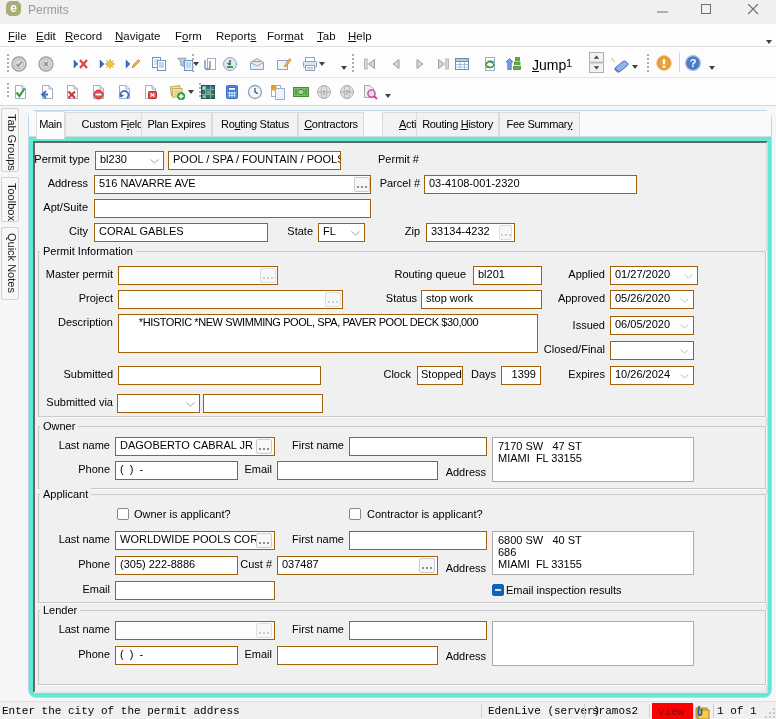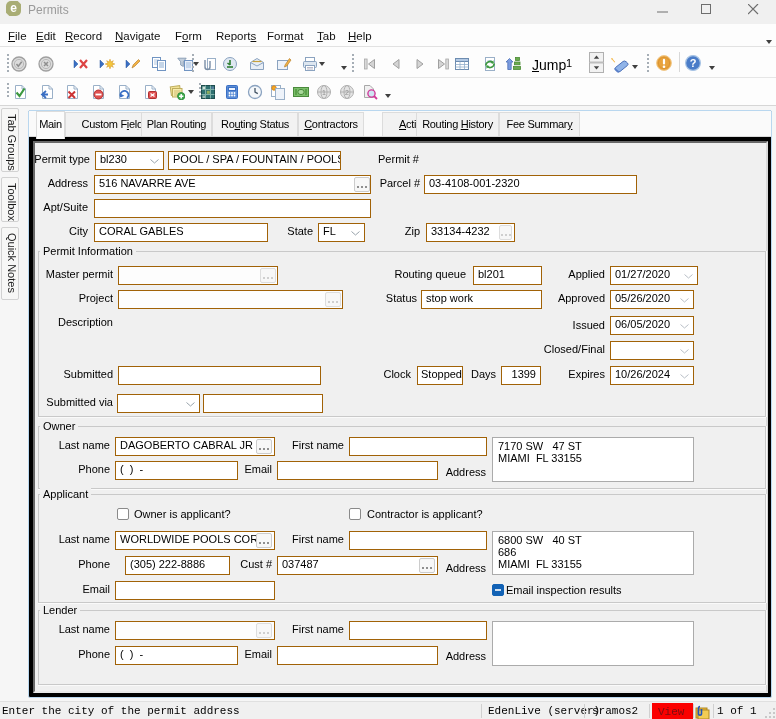--- a/index.html
+++ b/index.html
@@ -13,21 +13,21 @@
 .menubar span.mi { position:absolute; top:6px; font-size:11.5px; color:#111; }
 .tb { position:absolute; left:0; width:776px; background:#fdfdfd; }
 .tb1 { top:47px; height:31px; border-bottom:1px solid #e6e6e6; }
 .tb2 { top:78px; height:28px; border-bottom:1px solid #d6d6d6; }
 .grip { position:absolute; width:2px; height:18px; background-image:repeating-linear-gradient(to bottom,#a6aeb6 0px,#a6aeb6 2px,transparent 2px,transparent 4px); }
 .tsep { position:absolute; width:0; height:20px; border-left:1px solid #d8d8d8; }
 .ico { position:absolute; width:16px; height:16px; }
 .caret { position:absolute; width:0; height:0; border-left:3px solid transparent; border-right:3px solid transparent; border-top:4px solid #404040; }
 .main { position:absolute; left:0; top:106px; width:776px; height:595px; background:#f6f6f6; }
 .stab { position:absolute; left:1px; width:18px; background:#f7f7f6; border:1px solid #d2d2d2; border-radius:2px; writing-mode:vertical-rl; font-size:11px; color:#1a1a1a; padding-top:5px; padding-left:2px; }
-.tabwrap { position:absolute; left:28px; top:4px; width:744px; height:588px; border:1px solid #b9d7ef; background:#000000; border-radius:2px; }
+.tabwrap { position:absolute; left:28px; top:4px; width:744px; height:588px; border:1px solid #b9d7ef; background:#5eead4; border-radius:8px; }
 .tabstrip { position:absolute; left:0; top:0; width:742px; height:26px; background:#fafafa; border-bottom:1px solid #dadada; }
 .tab { position:absolute; top:1px; height:24px; background:#f2f2f2; border:1px solid #dcdcdc; border-bottom:none; text-align:center; padding-top:5px; font-size:11px; letter-spacing:-0.3px; white-space:nowrap; overflow:hidden; }
 .tab.sel { background:#fcfcfc; top:0px; height:28px; z-index:2; padding-top:6px; }
 .page { position:absolute; left:4px; top:30px; width:735px; height:552px; background:#f0f0f0; border-top:2px solid #686868; border-left:2px solid #686868; border-right:2px solid #d9d9d9; border-bottom:2px solid #e9e9e9; }
 .l { position:absolute; font-size:11px; text-align:right; white-space:pre; margin-top:-1px; }
 .f { position:absolute; height:19px; background:#fff; border:1px solid #a16207; font-size:11px; padding:1px 0 0 4px; white-space:pre; overflow:hidden; line-height:13px; }
 .fr { text-align:right; padding-right:4px; }
 .dis { background:#fdfdfd; }
 .dots { position:absolute; width:16px; height:15px; background:#f7f7f7; border:1px solid #cccccc; border-radius:2px; color:transparent; overflow:hidden; }
 .dots::after { content:""; position:absolute; left:50%; top:58%; width:2px; height:2px; margin-left:-5px; background:#8f8f8f; box-shadow:4px 0 0 #8f8f8f, 8px 0 0 #8f8f8f; }
@@ -291,21 +291,21 @@
   <div class="caret" style="left:385px;top:16px"></div>
 </div>
 <div class="main">
   <div class="stab" style="top:2px; height:64px;">Tab Groups</div>
   <div class="stab" style="top:71px; height:45px;">Toolbox</div>
   <div class="stab" style="top:121px; height:73px;">Quick Notes</div>
   <div class="tabwrap">
     <div class="tabstrip">
       <div class="tab sel" style="left:7px; width:29px;">Main</div>
       <div class="tab" style="left:36px; width:84px;text-align:right;">Custom F<u>i</u>elds</div>
-      <div class="tab" style="left:112px; width:71px;">Plan Routing</div>
+      <div class="tab" style="left:112px; width:71px;">Plan Expires</div>
       <div class="tab" style="left:183px; width:86px;">Ro<u>u</u>ting Status</div>
       <div class="tab" style="left:269px; width:66px;"><u>C</u>ontractors</div>
       <div class="tab" style="left:353px; width:68px;"><u>A</u>ctions</div>
       <div class="tab" style="left:387px; width:83px;">Routing <u>H</u>istory</div>
       <div class="tab" style="left:470px; width:81px;">Fee Summar<u>y</u></div>
     </div>
     <div class="page" id="page">
       <div class="l" style="left:-45px;top:11px;width:100px">Permit type</div>
       <div class="f" style="left:60px;top:8px;width:69px">bl230<svg class="chev" style="right:4px;top:7px" width="9" height="5">
             <path d="M0.5 0.5 L4.5 4 L8.5 0.5" fill="none" stroke="#98a3ab"></path>
@@ -340,20 +340,21 @@
           </svg></div>
       <div class="l" style="left:-22px;top:150px;width:100px">Project</div>
       <div class="f dis" style="left:83px;top:147px;width:225px"><div class="dots dd" style="right:1px;top:1px;border-color:#dddddd">...</div></div>
       <div class="l" style="left:282px;top:150px;width:100px">Status</div>
       <div class="f" style="left:386px;top:147px;width:121px">stop work</div>
       <div class="l" style="left:470px;top:150px;width:100px">Approved</div>
       <div class="f" style="left:575px;top:147px;width:84px">05/26/2020<svg class="chev" style="right:4px;top:7px" width="9" height="5">
             <path d="M0.5 0.5 L4.5 4 L8.5 0.5" fill="none" stroke="#b8bfc6"></path>
           </svg></div>
       <div class="l" style="left:-22px;top:174px;width:100px">Description</div>
+      <div class="f" style="left:83px;top:171px;width:420px;height:39px;padding-top:1px;letter-spacing:-0.42px">      *HISTORIC *NEW SWIMMING POOL, SPA, PAVER POOL DECK $30,000</div>
       <div class="l" style="left:470px;top:177px;width:100px">Issued</div>
       <div class="f" style="left:575px;top:173px;width:84px">06/05/2020<svg class="chev" style="right:4px;top:7px" width="9" height="5">
             <path d="M0.5 0.5 L4.5 4 L8.5 0.5" fill="none" stroke="#b8bfc6"></path>
           </svg></div>
       <div class="l" style="left:470px;top:201px;width:100px">Closed/Final</div>
       <div class="f" style="left:575px;top:198px;width:84px"><svg class="chev" style="right:4px;top:7px" width="9" height="5">
             <path d="M0.5 0.5 L4.5 4 L8.5 0.5" fill="none" stroke="#b8bfc6"></path>
           </svg></div>
       <div class="l" style="left:-22px;top:226px;width:100px">Submitted</div>
       <div class="f" style="left:83px;top:223px;width:203px"></div>
@@ -392,21 +393,21 @@
       <div class="cb" style="left:314px;top:365px"></div>
       <div class="l" style="left:332px;top:366px;width:140px;text-align:left">Contractor is applicant?</div>
       <div class="l" style="left:-25px;top:391px;width:100px">Last name</div>
       <div class="f" style="left:80px;top:388px;width:160px">WORLDWIDE POOLS CORP<div class="dots" style="right:2px;top:1px">...</div></div>
       <div class="l" style="left:209px;top:391px;width:100px">First name</div>
       <div class="f" style="left:314px;top:388px;width:138px"></div>
       <div class="addr" style="left:457px;top:388px;width:202px;height:44px">6800 SW   40 ST
 686
 MIAMI  FL 33155</div>
       <div class="l" style="left:-25px;top:416px;width:100px">Phone</div>
-      <div class="f" style="left:90px;top:413px;width:105px">(305) 222-8886</div>
+      <div class="f" style="left:80px;top:413px;width:123px">(305) 222-8886</div>
       <div class="l" style="left:137px;top:416px;width:100px">Cust #</div>
       <div class="f" style="left:242px;top:413px;width:161px">037487<div class="dots" style="right:2px;top:1px">...</div></div>
       <div class="l" style="left:351px;top:420px;width:100px">Address</div>
       <div class="l" style="left:-25px;top:441px;width:100px">Email</div>
       <div class="f" style="left:80px;top:438px;width:160px"></div>
       <div class="cb" style="left:457px;top:441px;background:#1262b5;border-color:#1262b5">
           <svg width="10" height="10" style="position:absolute;left:0;top:0">
             <rect x="2" y="4.2" width="6" height="1.6" fill="#fff"></rect>
           </svg>
         </div>

